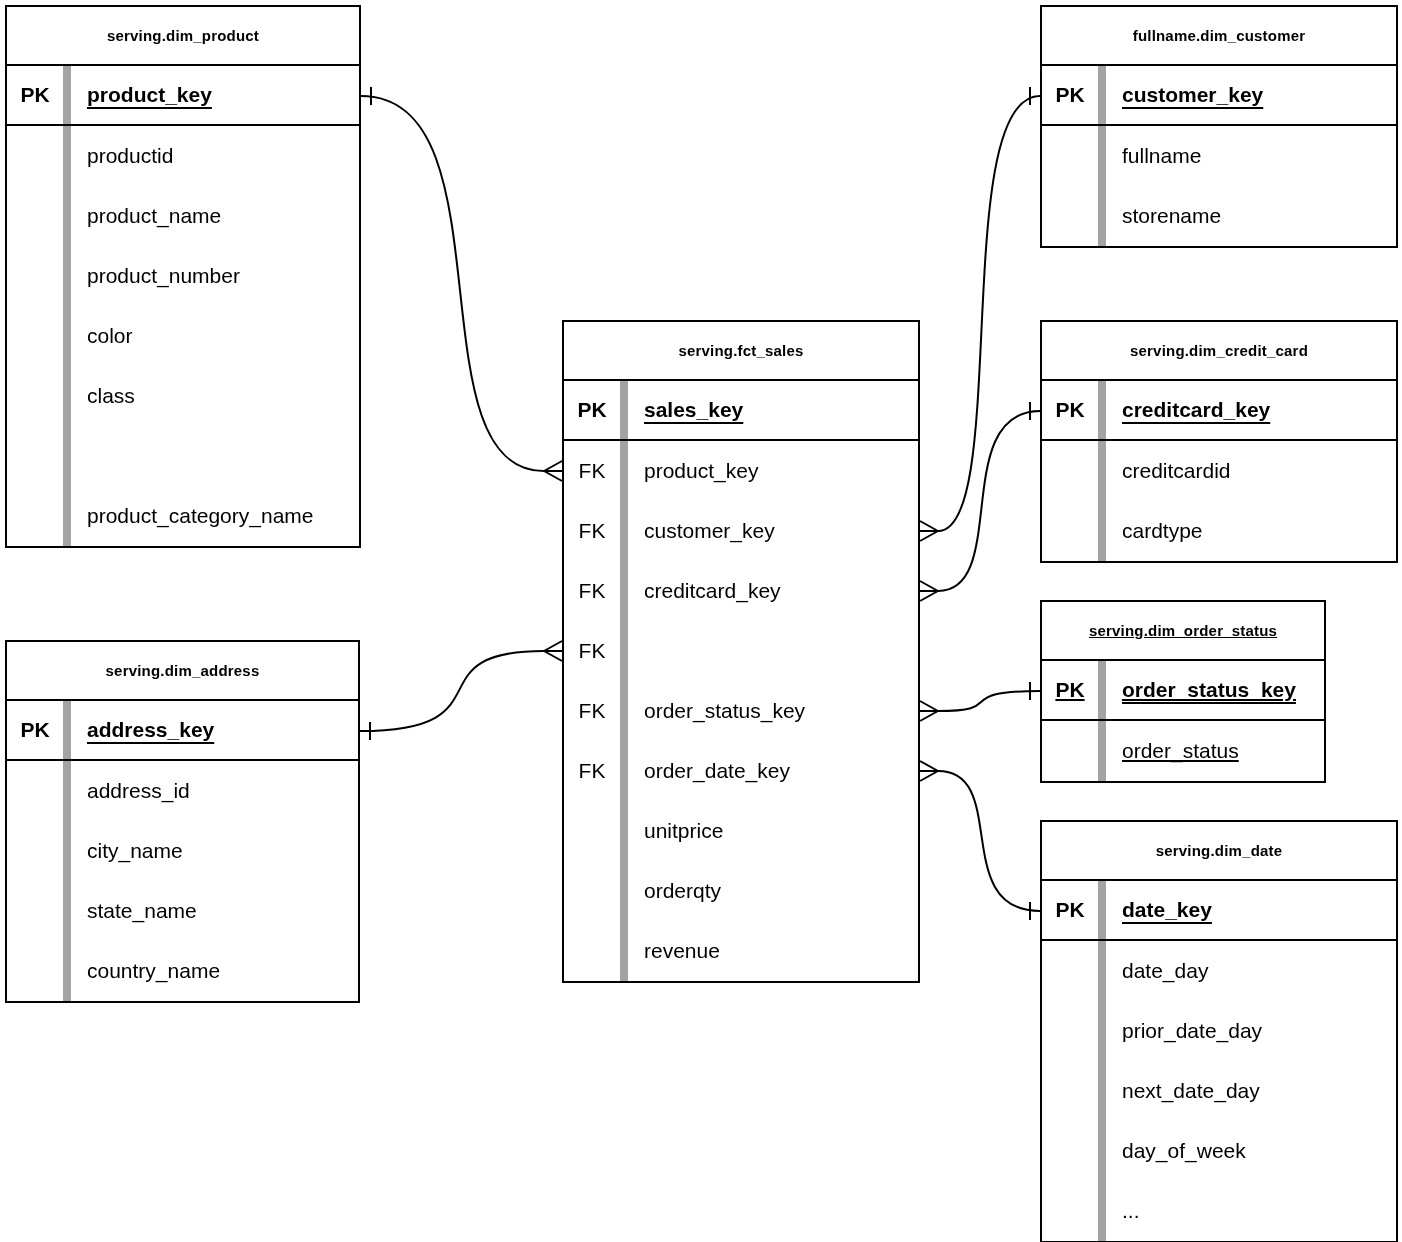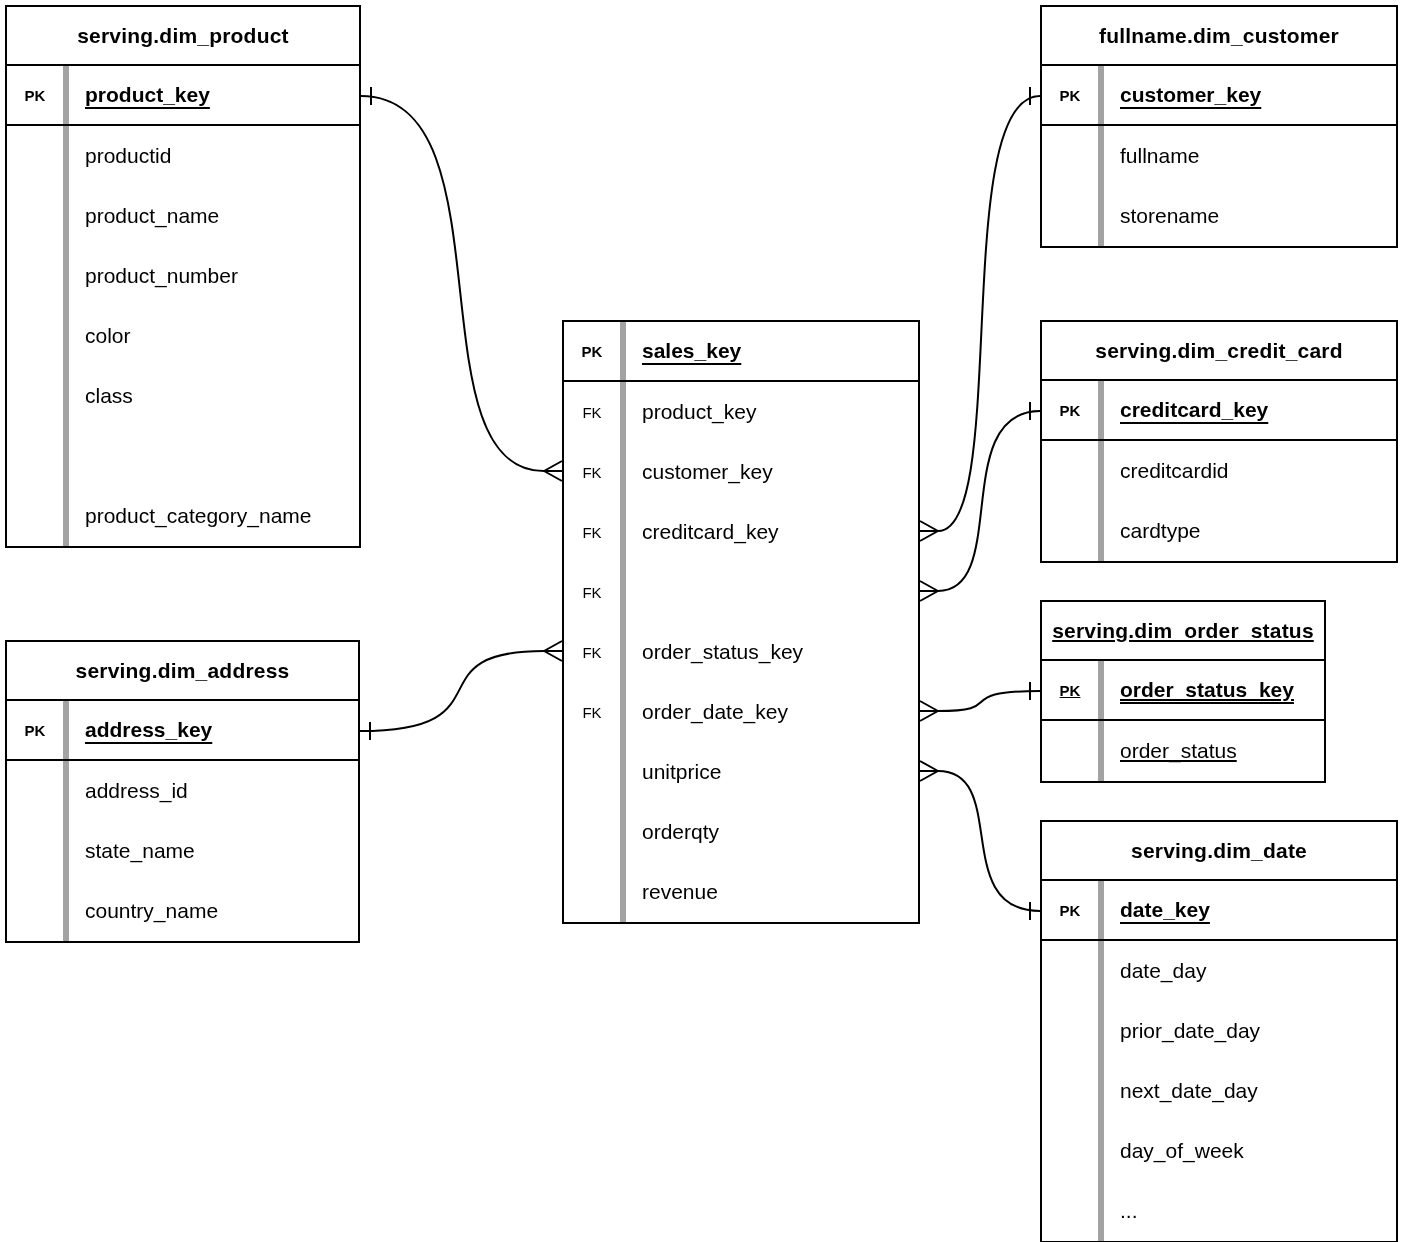--- a/index.html
+++ b/index.html
@@ -26,40 +26,40 @@
     border: 2px solid #000000;
     box-sizing: border-box;
   }
   .er-title {
     height: 57px;
     border-bottom: 2px solid #000000;
     display: flex;
     align-items: center;
     justify-content: center;
     font-weight: bold;
-    font-size: 21px;
+    font-size: 15px;
     letter-spacing: 0.2px;
   }
   .er-row {
     display: flex;
     align-items: stretch;
     min-height: 60px;
   }
   .er-row.pk-row {
     min-height: 58px;
     border-bottom: 2px solid #000000;
   }
   .er-key {
     flex: 0 0 56px;
     width: 56px;
-    border-right: 6px solid #a3a3a3;
+    border-right: 8px solid #a3a3a3;
     display: flex;
     align-items: center;
     justify-content: center;
-    font-size: 15px;
+    font-size: 21px;
   }
   .er-key.key-pk { font-weight: bold; }
   .er-field {
     flex: 1 1 auto;
     display: flex;
     align-items: center;
     padding: 8px 16px;
     font-size: 21px;
     white-space: pre-line;
     line-height: 1.25;
@@ -129,20 +129,21 @@
       <div class="er-row">
         <div class="er-key"></div>
         <div class="er-field">fullname</div>
       </div>
       <div class="er-row">
         <div class="er-key"></div>
         <div class="er-field">storename</div>
       </div>
     </div>
     <div class="er-table" style="left: 562px; top: 320px; width: 358px;">
+      <div class="er-title">serving.fct_sales</div>
       <div class="er-row pk-row">
         <div class="er-key key-pk">PK</div>
         <div class="er-field pk-name">sales_key</div>
       </div>
       <div class="er-row">
         <div class="er-key">FK</div>
         <div class="er-field">product_key</div>
       </div>
       <div class="er-row">
         <div class="er-key">FK</div>
@@ -231,20 +232,24 @@
     </div>
     <div class="er-table" style="left: 5px; top: 640px; width: 355px;">
       <div class="er-title">serving.dim_address</div>
       <div class="er-row pk-row">
         <div class="er-key key-pk">PK</div>
         <div class="er-field pk-name">address_key</div>
       </div>
       <div class="er-row">
         <div class="er-key"></div>
         <div class="er-field">address_id</div>
+      </div>
+      <div class="er-row">
+        <div class="er-key"></div>
+        <div class="er-field">city_name</div>
       </div>
       <div class="er-row">
         <div class="er-key"></div>
         <div class="er-field">state_name</div>
       </div>
       <div class="er-row">
         <div class="er-key"></div>
         <div class="er-field">country_name</div>
       </div>
     </div>

